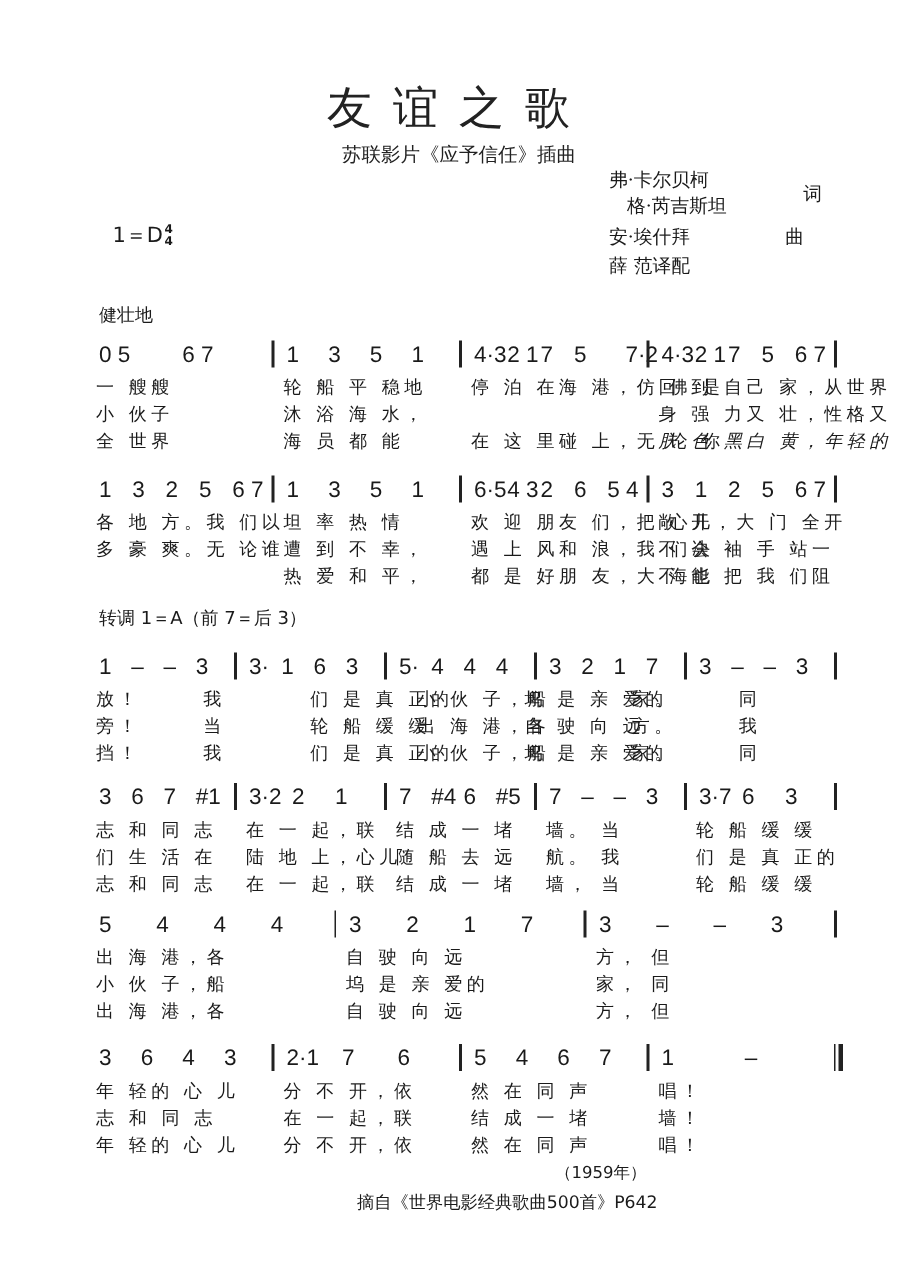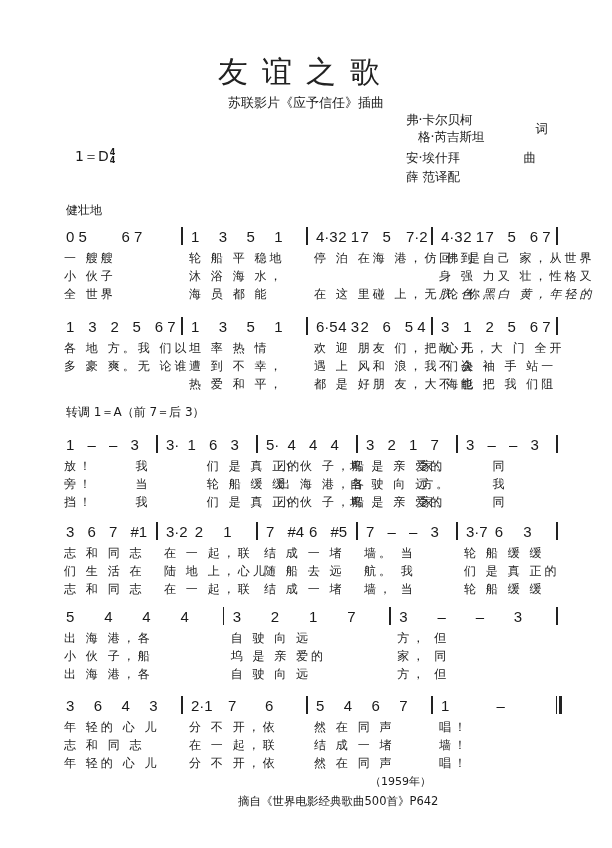--- a/index.html
+++ b/index.html
@@ -70,21 +70,21 @@
         <span class="bar" style="left: 121px;"></span>
         <span class="n" style="left: 131px; width: auto;">1</span>
         <span class="n" style="left: 158.75px; width: auto;">3</span>
         <span class="n" style="left: 186.5px; width: auto;">5</span>
         <span class="n" style="left: 214.25px; width: auto;">1</span>
         <span class="bar" style="left: 246px;"></span>
         <span class="n" style="left: 256px; width: auto;">4·3</span>
         <span class="n" style="left: 278.2px; width: auto;">2 1</span>
         <span class="n" style="left: 300.4px; width: auto;">7</span>
         <span class="n" style="left: 322.6px; width: auto;">5</span>
-        <span class="n" style="left: 346px; width: auto;">7·2</span>
+        <span class="n" style="left: 357px; width: auto;">7·2</span>
         <span class="bar" style="left: 371px;"></span>
         <span class="n" style="left: 381px; width: auto;">4·3</span>
         <span class="n" style="left: 403.2px; width: auto;">2 1</span>
         <span class="n" style="left: 425.4px; width: auto;">7</span>
         <span class="n" style="left: 447.6px; width: auto;">5</span>
         <span class="n" style="left: 469.8px; width: auto;">6 7</span>
         <span class="bar" style="left: 496px;"></span>
       </div>
       <div class="lyric">
         <span class="l" style="left: 4px; letter-spacing: 3px;">一 艘艘</span>

